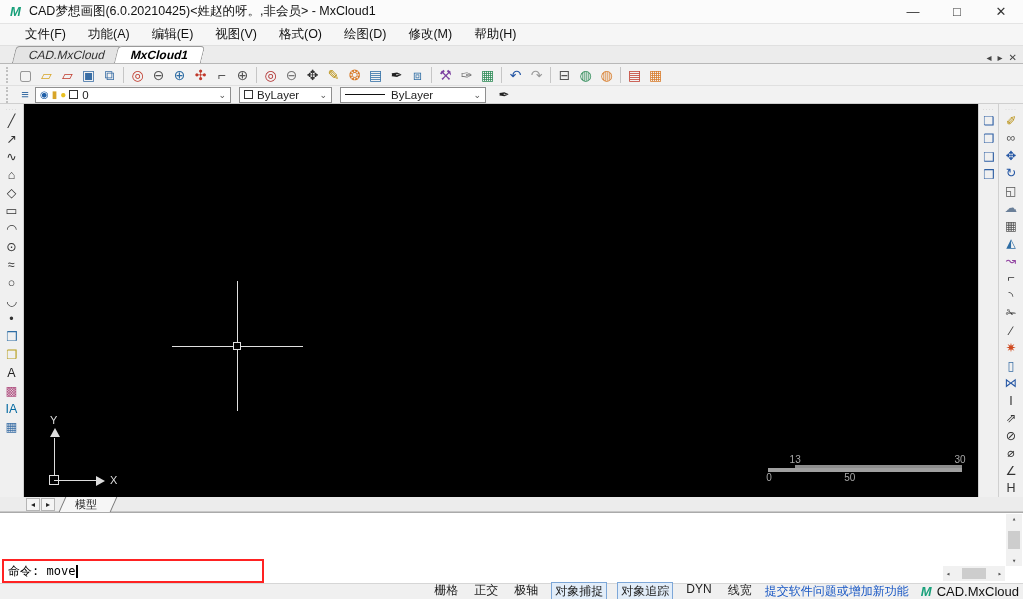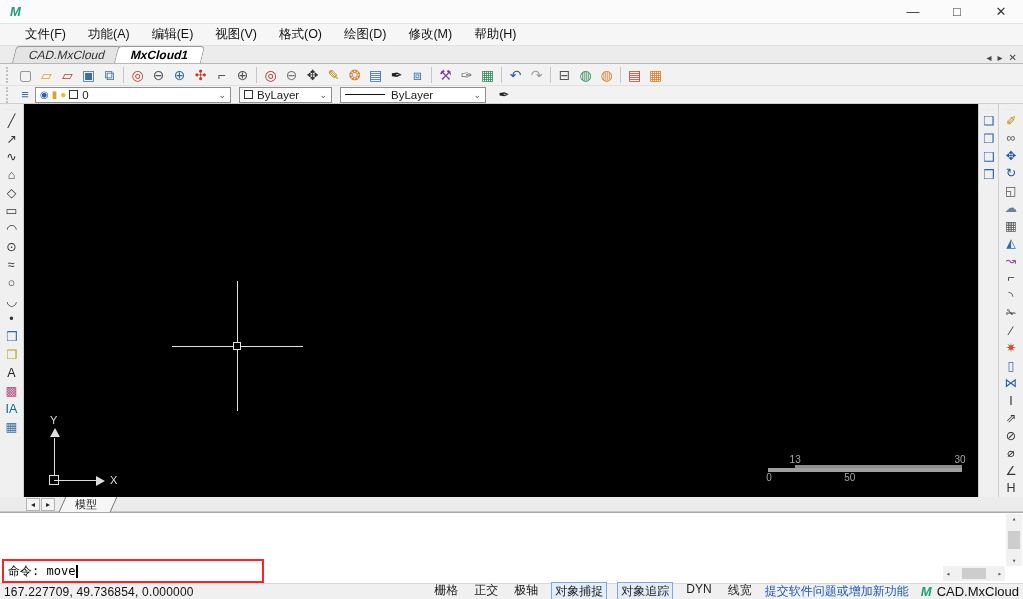--- a/index.html
+++ b/index.html
@@ -95,20 +95,21 @@
   .status-toggle.active { border:1px solid #7da7d8; background:#e2edf9; }
   .status-link { color:#1857c4; }
   .brand { display:flex; align-items:center; gap:3px; font-size:13px; color:#111; }
   .brand .app-logo { margin-right:0; }
 </style>
 </head>
 <body>
 
 <div class="titlebar">
   <span class="app-logo">M</span>
+  <span class="title-text">CAD梦想画图(6.0.20210425)&lt;姓赵的呀。,非会员&gt; - MxCloud1</span>
   <div class="win-controls">
     <span class="win-btn">—</span>
     <span class="win-btn">□</span>
     <span class="win-btn">✕</span>
   </div>
 </div>
 
 <div class="menubar">
     <span class="menu-item">文件(F)</span>
     <span class="menu-item">功能(A)</span>
@@ -299,21 +300,20 @@
     <span class="scroll-arrow">▾</span>
   </div>
   <div class="hscroll">
     <span class="scroll-arrow">◂</span>
     <span class="thumb"></span>
     <span class="scroll-arrow">▸</span>
   </div>
 </div>
 
 <div class="statusbar">
-  <span class="coords">167.227709,  49.736854,  0.000000</span>
   <div class="status-right">
     <div style="display:flex; gap:10px">
         <span class="status-toggle">栅格</span>
         <span class="status-toggle">正交</span>
         <span class="status-toggle">极轴</span>
         <span class="status-toggle active">对象捕捉</span>
         <span class="status-toggle active">对象追踪</span>
         <span class="status-toggle">DYN</span>
         <span class="status-toggle">线宽</span>
       </div>

